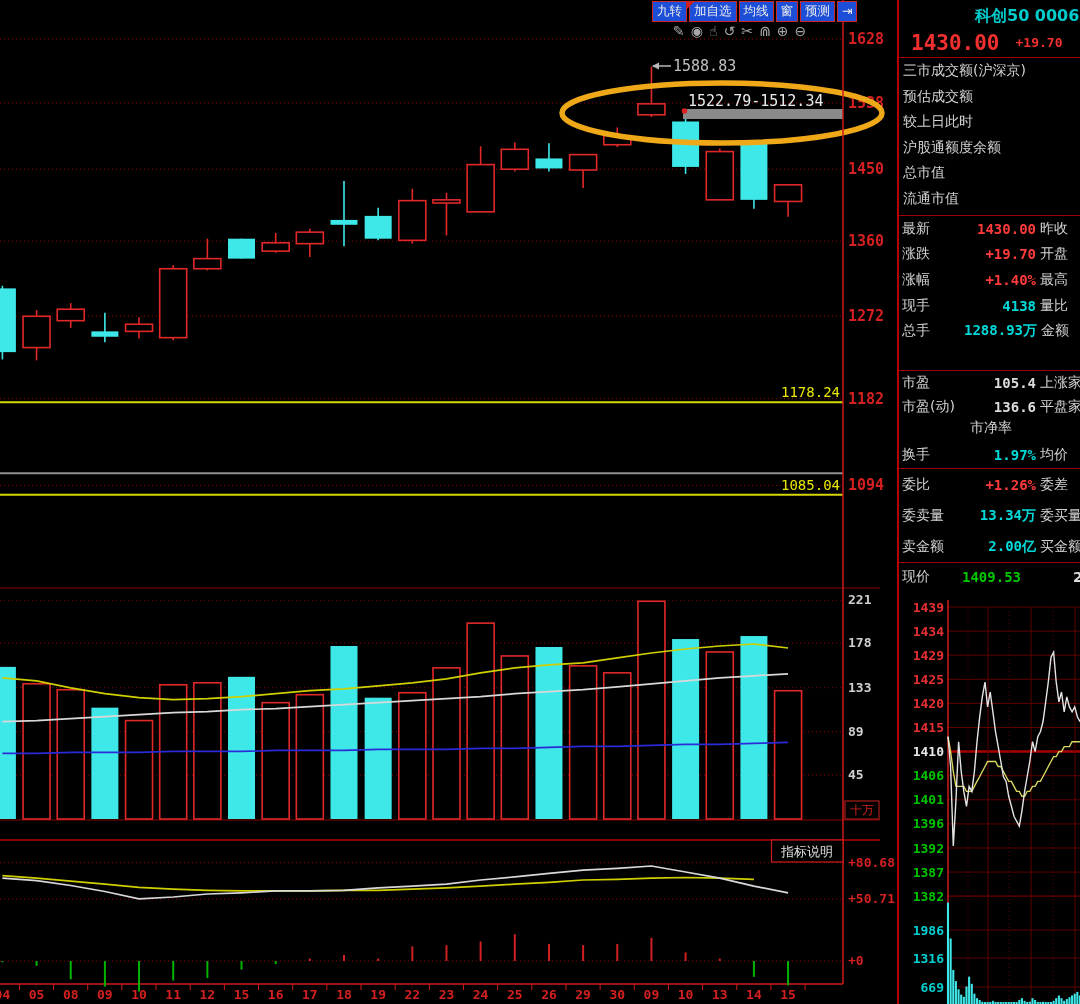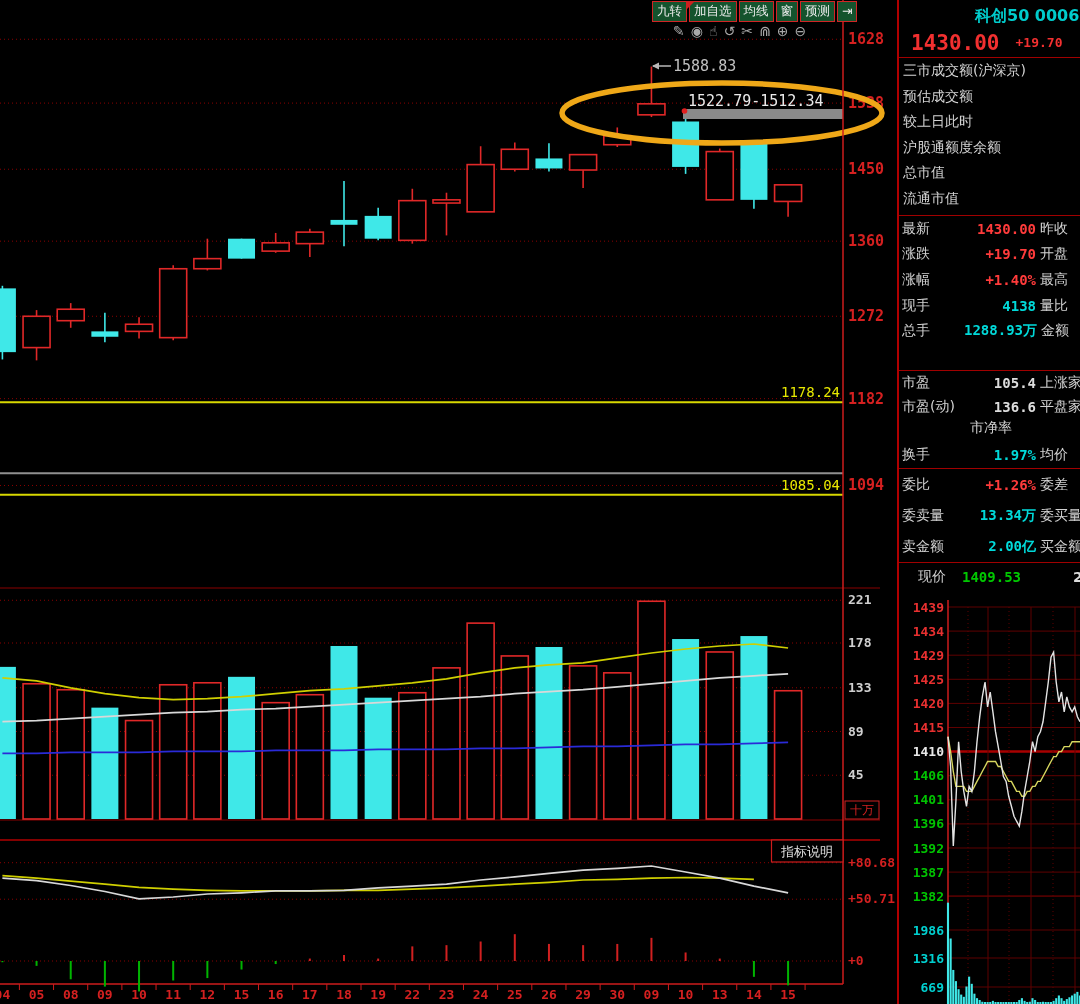--- a/index.html
+++ b/index.html
@@ -1,21 +1,21 @@
 <!DOCTYPE html>
 <html><head>
 <meta charset="utf-8">
 <style>
   html,body{margin:0;padding:0;background:#000;}
   #app{position:relative;width:1080px;height:1004px;background:#000;overflow:hidden;
        font-family:"DejaVu Sans",sans-serif;}
   svg{position:absolute;left:0;top:0;}
   
   #toolbar{position:absolute;left:652px;top:1px;display:flex;gap:2px;z-index:5;}
-  .tb-btn{border:1px solid #d02525;color:#ececec;background:#14532d;font-size:12.5px;
+  .tb-btn{border:1px solid #d02525;color:#ececec;background:#1d4ed8;font-size:12.5px;
           line-height:1;padding:3px 4px;white-space:nowrap;cursor:default;}
   #tb-flag{position:absolute;left:686px;top:1px;width:0;height:0;z-index:6;
            border-top:9px solid #cc2020;border-right:9px solid transparent;}
   #icon-row{position:absolute;left:673px;top:23px;z-index:5;color:#a8a8a8;font-size:14px;}
   #icon-row span{margin-right:6px;}
   
   #right-panel{position:absolute;left:897px;top:0;width:183px;height:1004px;
                border-left:2px solid #b00000;box-sizing:border-box;z-index:4;}
   .rp-sec{border-bottom:1px solid #a00000;overflow:hidden;}
   #rp-title{color:#00cccc;font-weight:bold;font-size:16px;white-space:nowrap;
@@ -27,21 +27,21 @@
              font-family:"DejaVu Sans Mono",monospace;}
   .rp-info-row{color:#d2d2d2;font-size:14px;height:25.5px;line-height:25.5px;
                padding-left:4px;white-space:nowrap;}
   .rp-row{display:flex;align-items:center;font-size:14px;white-space:nowrap;}
   .rp-lbl{flex:0 0 62px;color:#d2d2d2;padding-left:3px;overflow:hidden;}
   .rp-v{flex:0 0 72px;text-align:right;font-weight:bold;
         font-family:"DejaVu Sans Mono",monospace;}
   .rp-l2{margin-left:4px;color:#d2d2d2;overflow:hidden;}
   .c-red{color:#ff3b3b;} .c-cyan{color:#00d9d9;} .c-white{color:#dcdcdc;}
   #rp-cur{display:flex;align-items:center;height:28px;font-size:14px;border-bottom:none;}
-  #rp-cur .rp-lbl{flex:0 0 60px;text-align:center;}
+  #rp-cur .rp-lbl{flex:0 0 60px;}
   #rp-cur .cur-val{color:#00c800;font-weight:bold;font-family:"DejaVu Sans Mono",monospace;}
   #rp-cur .cur-extra{margin-left:auto;color:#dcdcdc;width:7px;overflow:hidden;font-weight:bold;}
 </style>
 </head>
 <body>
 
 <div id="app">
   <svg id="cv" width="1080" height="1004">
       <line x1="0" y1="39.25226822895456" x2="843" y2="39.25226822895456" stroke="#8a0000" stroke-width="1" stroke-dasharray="1 3"></line>
       <text x="848" y="44.25226822895456" fill="#d42020" font-size="15px" text-anchor="start" font-family="DejaVu Sans Mono, monospace" font-weight="bold">1628</text>

